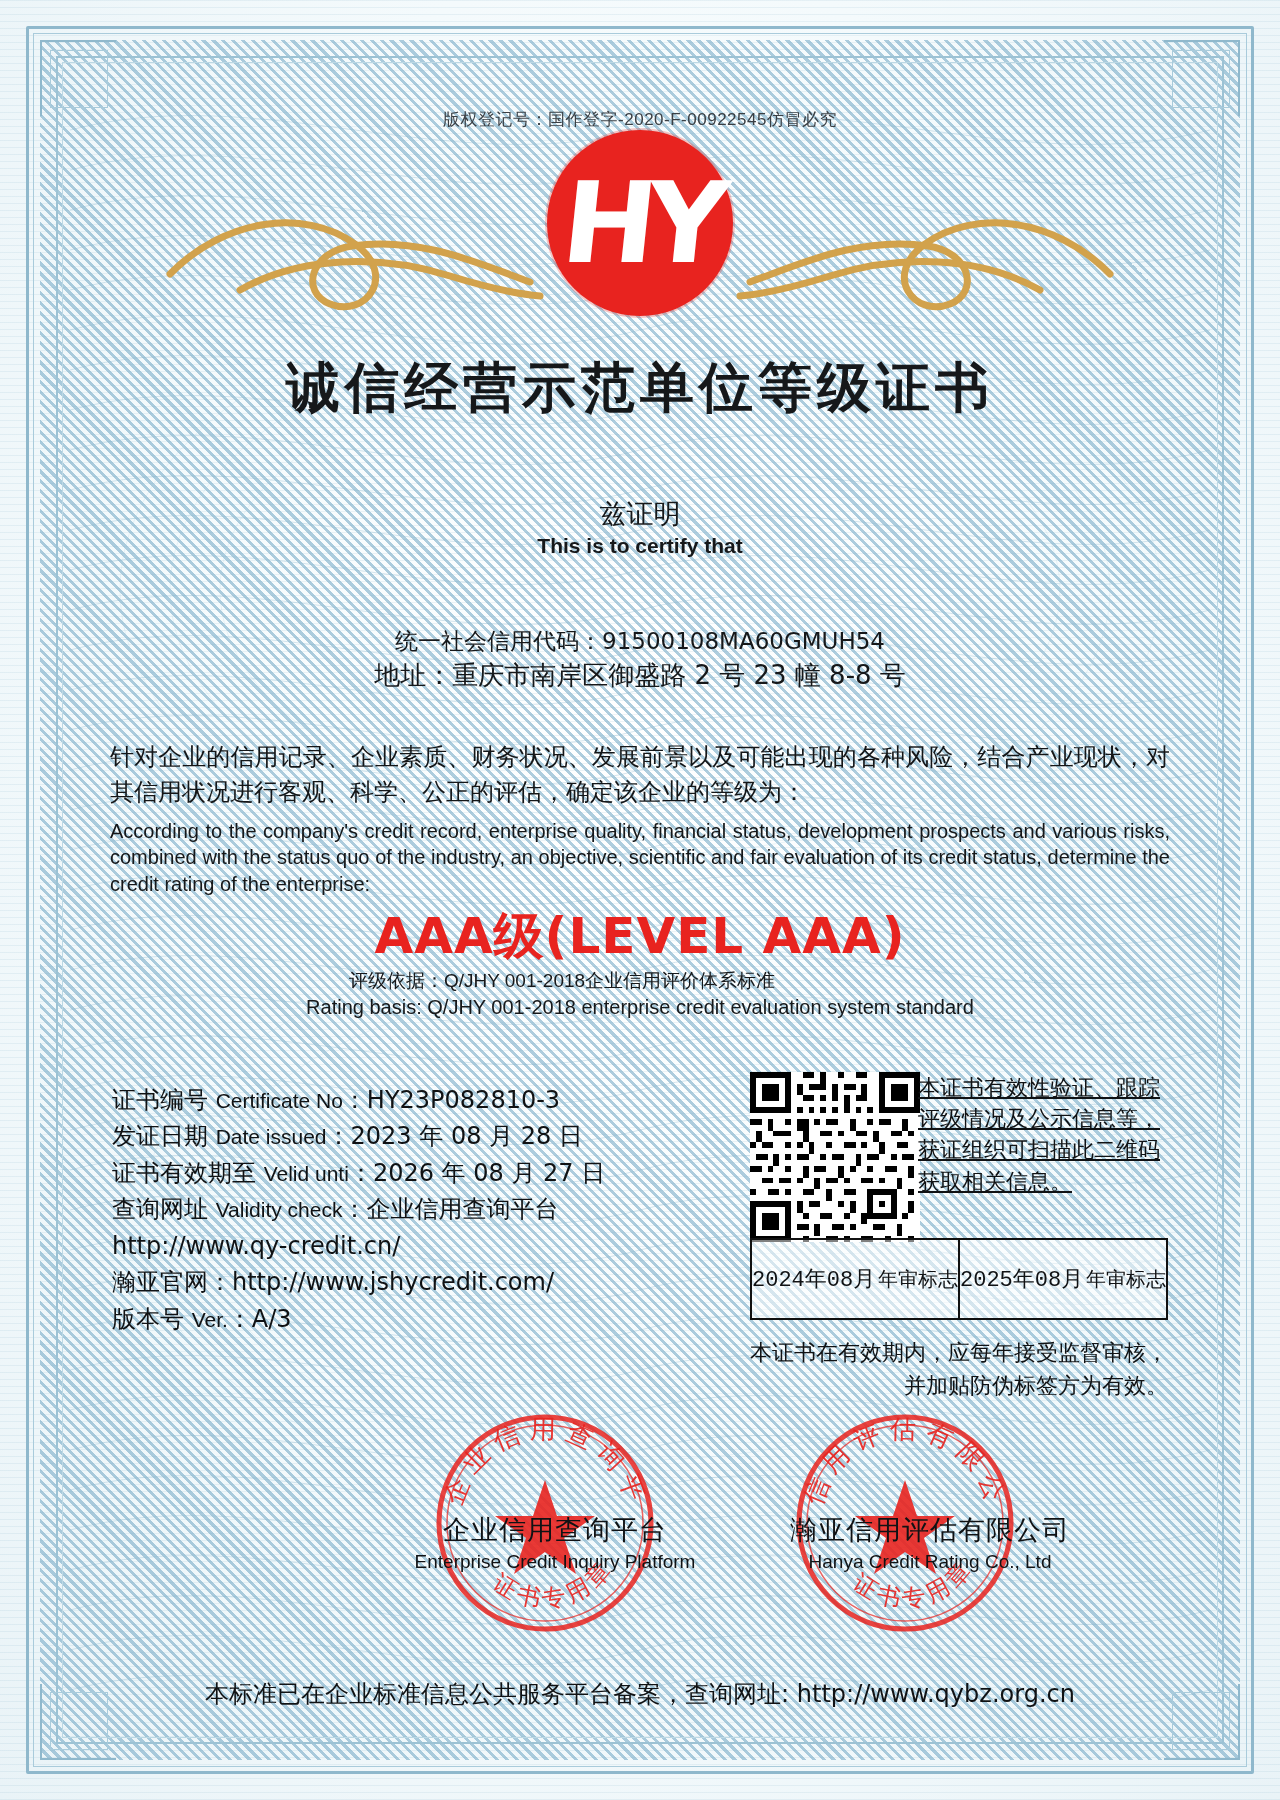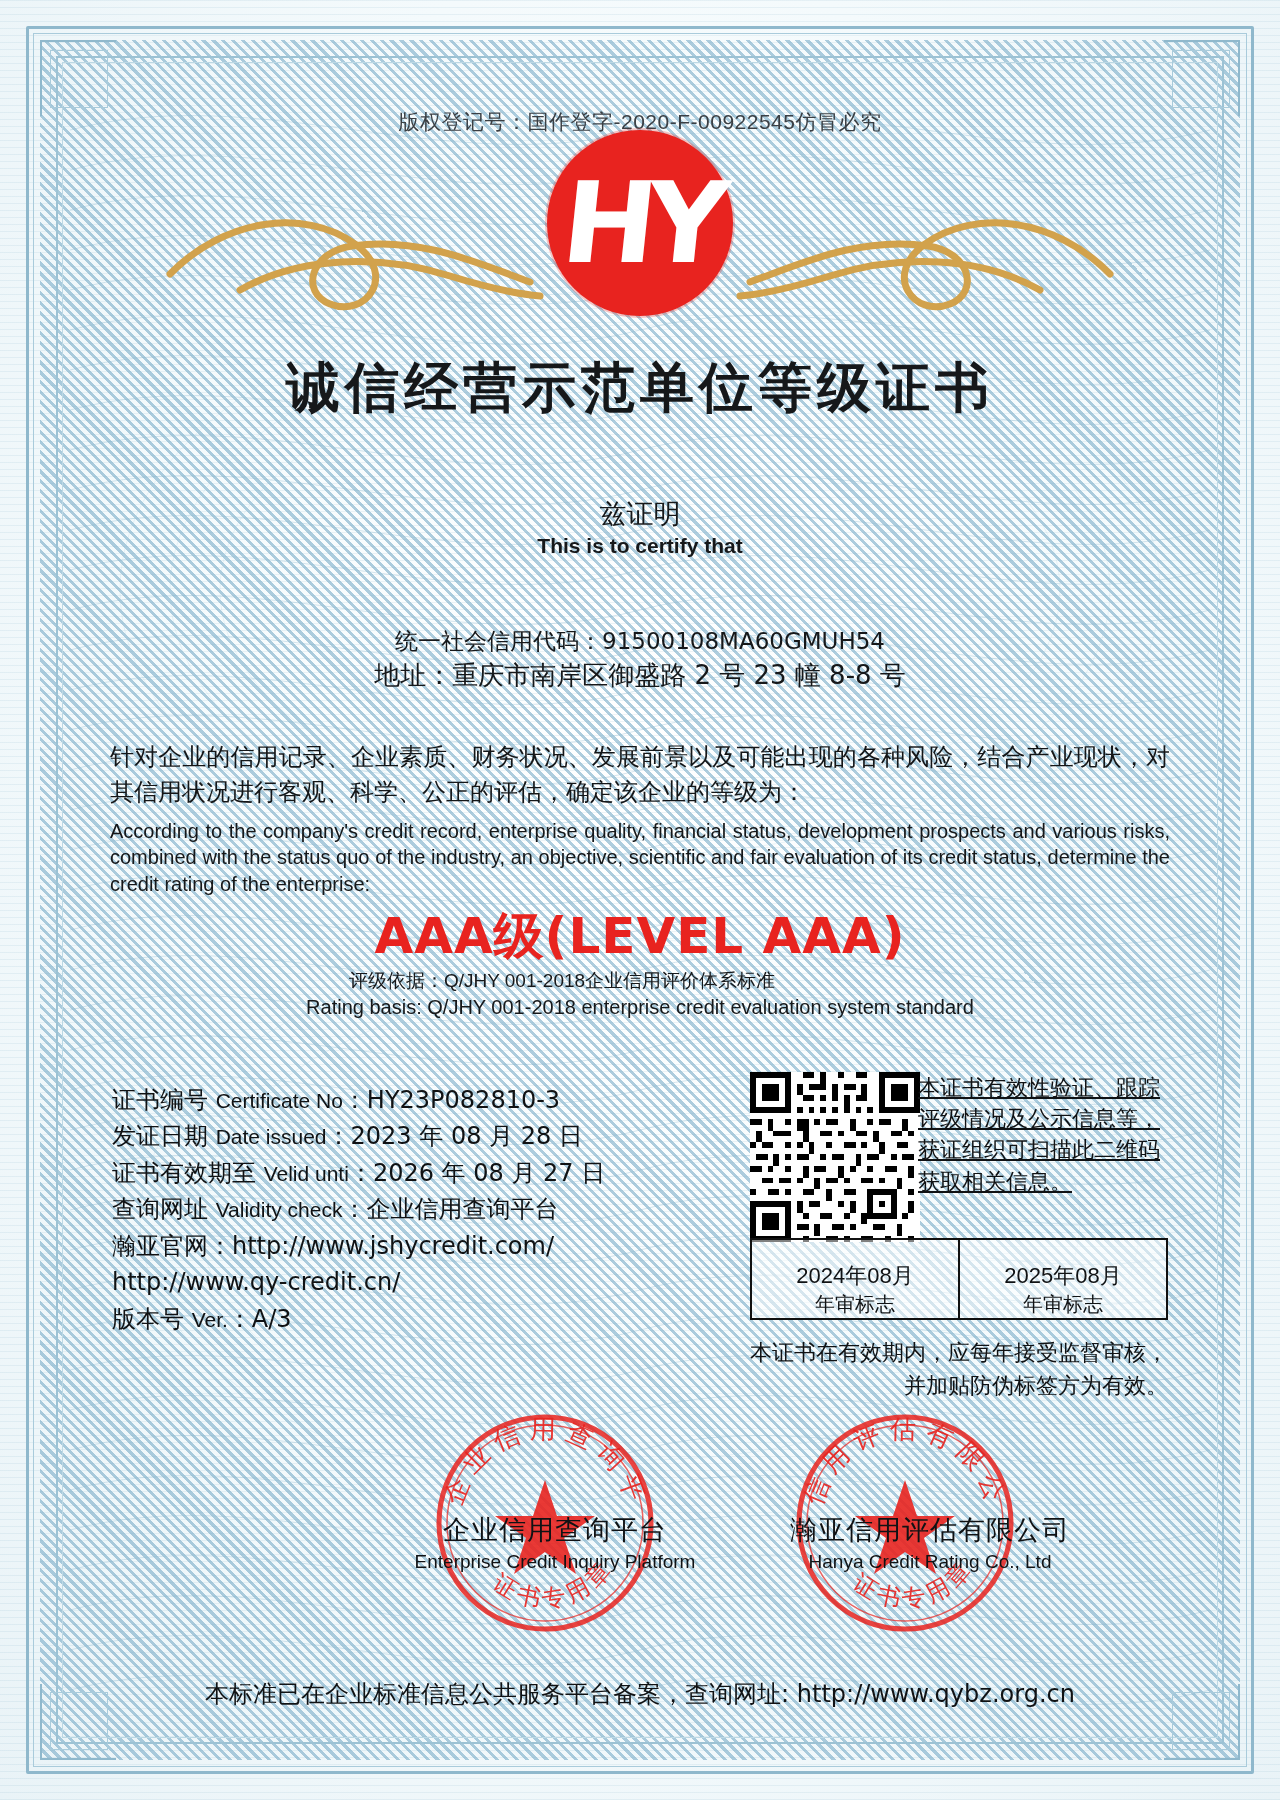--- a/index.html
+++ b/index.html
@@ -59,21 +59,21 @@
     position:absolute;left:70px;top:70px;right:70px;bottom:70px;
     overflow:hidden;opacity:.55;
   }
   .waves svg{display:block;}
 
   
   .content{position:absolute;left:0;top:0;width:1280px;height:1800px;}
 
   .copyright{
     position:absolute;top:108px;left:0;width:1280px;text-align:center;
-    font-size:21px;color:#3a3f44;letter-spacing:.5px;
+    font-size:17px;color:#3a3f44;letter-spacing:.5px;
   }
 
   .flourish{
     position:absolute;top:178px;left:0;width:1280px;height:150px;
     display:flex;align-items:center;justify-content:center;
   }
 
   .logo{
     position:absolute;left:50%;top:130px;margin-left:-93px;
     width:186px;height:186px;border-radius:50%;
@@ -166,23 +166,23 @@
     position:absolute;left:918px;top:1072px;width:250px;
     font-size:22px;color:#101214;line-height:1.42;
     font-family:"DejaVu Sans", sans-serif;
     text-decoration:underline;
   }
   .stamp-boxes{
     position:absolute;left:750px;top:1238px;width:418px;height:82px;
     display:flex;
   }
   .stamp-box{
-    flex:1;border:2px solid #111;display:flex;flex-direction:column;
-    align-items:center;justify-content:flex-end;background:rgba(255,255,255,.5);
-    font-family:Liberation Sans, sans-serif;
+    flex:1;border:2px solid #111;display:flex;flex-direction:row;
+    align-items:center;justify-content:space-between;background:rgba(255,255,255,.5);
+    font-family:Liberation Mono, monospace;
   }
   .stamp-box + .stamp-box{border-left:none;}
   .stamp-box .y{font-size:22px;color:#101214;}
   .stamp-box .t{font-size:20px;color:#101214;}
 
   .qr-foot{
     position:absolute;left:740px;top:1336px;width:428px;
     font-size:22px;color:#101214;line-height:1.5;text-align:right;
     font-family:"DejaVu Sans", sans-serif;
   }
@@ -332,24 +332,24 @@
         <span class="lbl-en">Date issued</span><span>：2023 年 08 月 28 日</span>
       </div>
       <div class="row">
         <span>证书有效期至</span>
         <span class="lbl-en">Velid unti</span><span>：2026 年 08 月 27 日</span>
       </div>
       <div class="row">
         <span>查询网址</span>
         <span class="lbl-en">Validity check</span><span>：企业信用查询平台</span>
       </div>
+      <div class="row url">http://www.qy-credit.cn/</div>
       <div class="row">
         <span>瀚亚官网：</span><span class="url">http://www.jshycredit.com/</span>
       </div>
-      <div class="row url">http://www.qy-credit.cn/</div>
       <div class="row">
         <span>版本号</span>
         <span class="lbl-en">Ver.</span><span>：A/3</span>
       </div>
     </div>
 
     <div class="qrwrap">
       <svg width="170" height="170" viewBox="0 0 29 29" shape-rendering="crispEdges" xmlns="http://www.w3.org/2000/svg">
         <rect width="29" height="29" fill="#ffffff"></rect>
         <g fill="#000000">

